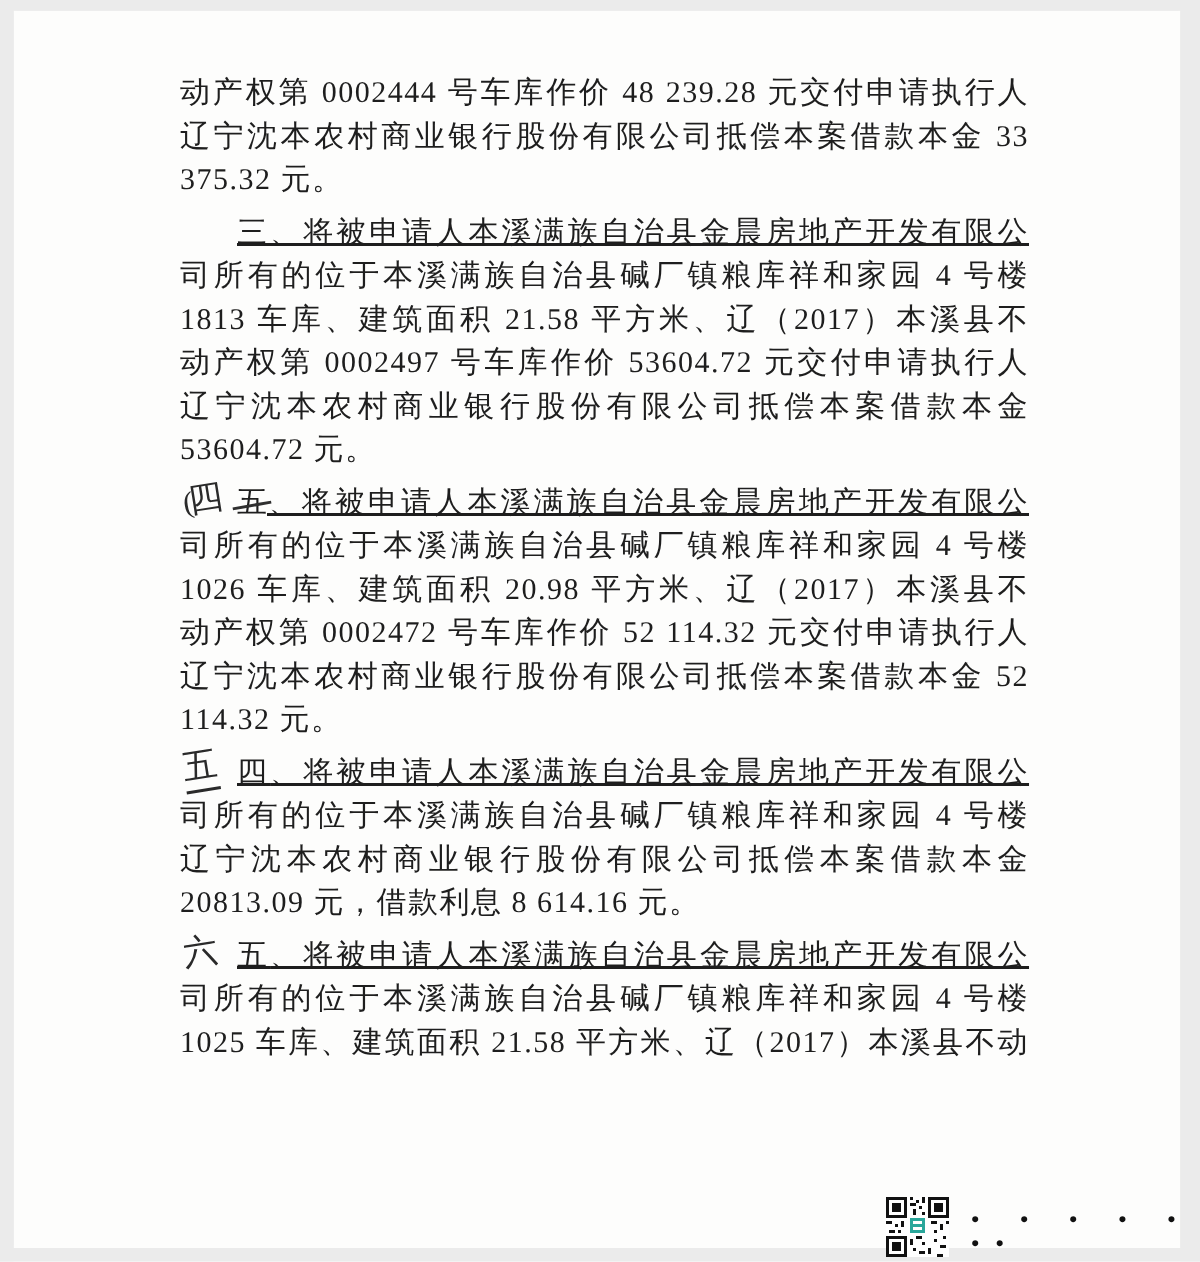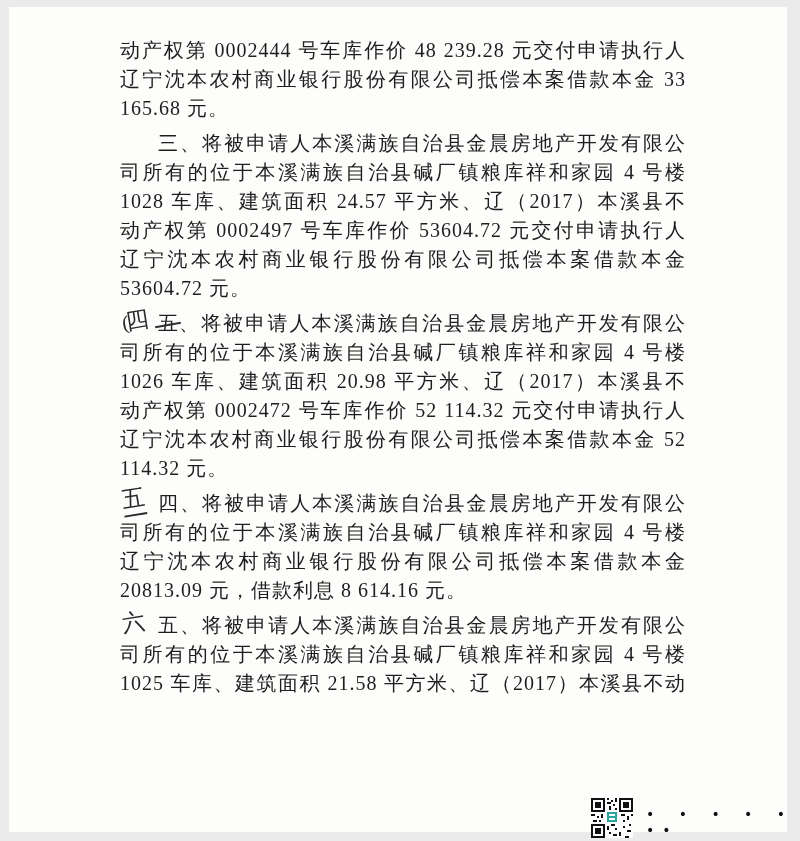--- a/index.html
+++ b/index.html
@@ -7,34 +7,34 @@
     width:800px;height:841px;position:relative;overflow:hidden;
     background:#ebebeb;
     font-family:"Liberation Serif","DejaVu Serif",serif;
   }
   .paper{
     position:absolute;left:9px;top:7px;width:778px;height:825px;
     background:#fdfdfc;
     box-shadow:0 0 4px rgba(0,0,0,0.10);
   }
   .textblock{
-    position:absolute;left:120px;top:36px;width:566px;
+    position:absolute;left:120px;top:48px;width:566px;
     color:#1e1e1e;font-size:20px;
   }
   .para{margin:0 0 6px 0;}
   .line{
     line-height:29px;height:29px;
     text-align:justify;text-align-last:justify;
     -moz-text-align-last:justify;
     text-justify:inter-character;
     letter-spacing:1px;
     overflow:visible;
   }
   .line.short{text-align-last:left;}
-  .line.first{padding-left:38px;position:relative;}
+  .line.first{padding-left:38px;position:relative;text-decoration:underline;}
   .hand{
     position:absolute;left:2px;top:-3px;
     font-size:23px;color:#2a2a2a;
     transform:rotate(-9deg);
     letter-spacing:0;
     font-weight:400;
   }
   .hand.underlined{border-bottom:2px solid #2a2a2a;padding-bottom:1px;top:-5px;}
   .hand.paren::before{content:"(";font-size:20px;margin-right:-3px;color:#2a2a2a;}
   .struck{position:relative;display:inline-block;letter-spacing:0;}
@@ -64,27 +64,27 @@
 <div class="bed-edge bed-top"></div>
 <div class="bed-edge bed-left"></div>
 <div class="bed-edge bed-right"></div>
 <div class="bed-edge bed-bottom"></div>
 
 <div class="textblock">
 
   <div class="para">
     <div class="line">动产权第 0002444 号车库作价 48 239.28 元交付申请执行人</div>
     <div class="line">辽宁沈本农村商业银行股份有限公司抵偿本案借款本金 33</div>
-    <div class="line short">165.68 元。</div>
+    <div class="line short">375.32 元。</div>
   </div>
 
   <div class="para">
     <div class="line first">三、将被申请人本溪满族自治县金晨房地产开发有限公</div>
     <div class="line">司所有的位于本溪满族自治县碱厂镇粮库祥和家园 4 号楼</div>
-    <div class="line">1028 车库、建筑面积 24.57 平方米、辽（2017）本溪县不</div>
+    <div class="line">1813 车库、建筑面积 21.58 平方米、辽（2017）本溪县不</div>
     <div class="line">动产权第 0002497 号车库作价 53604.72 元交付申请执行人</div>
     <div class="line">辽宁沈本农村商业银行股份有限公司抵偿本案借款本金</div>
     <div class="line short">53604.72 元。</div>
   </div>
 
   <div class="para">
     <div class="line first">
       <span class="hand paren">四</span><span class="struck">五</span><span>、将被申请人本溪满族自治县金晨房地产开发有限公</span>
     </div>
     <div class="line">司所有的位于本溪满族自治县碱厂镇粮库祥和家园 4 号楼</div>

